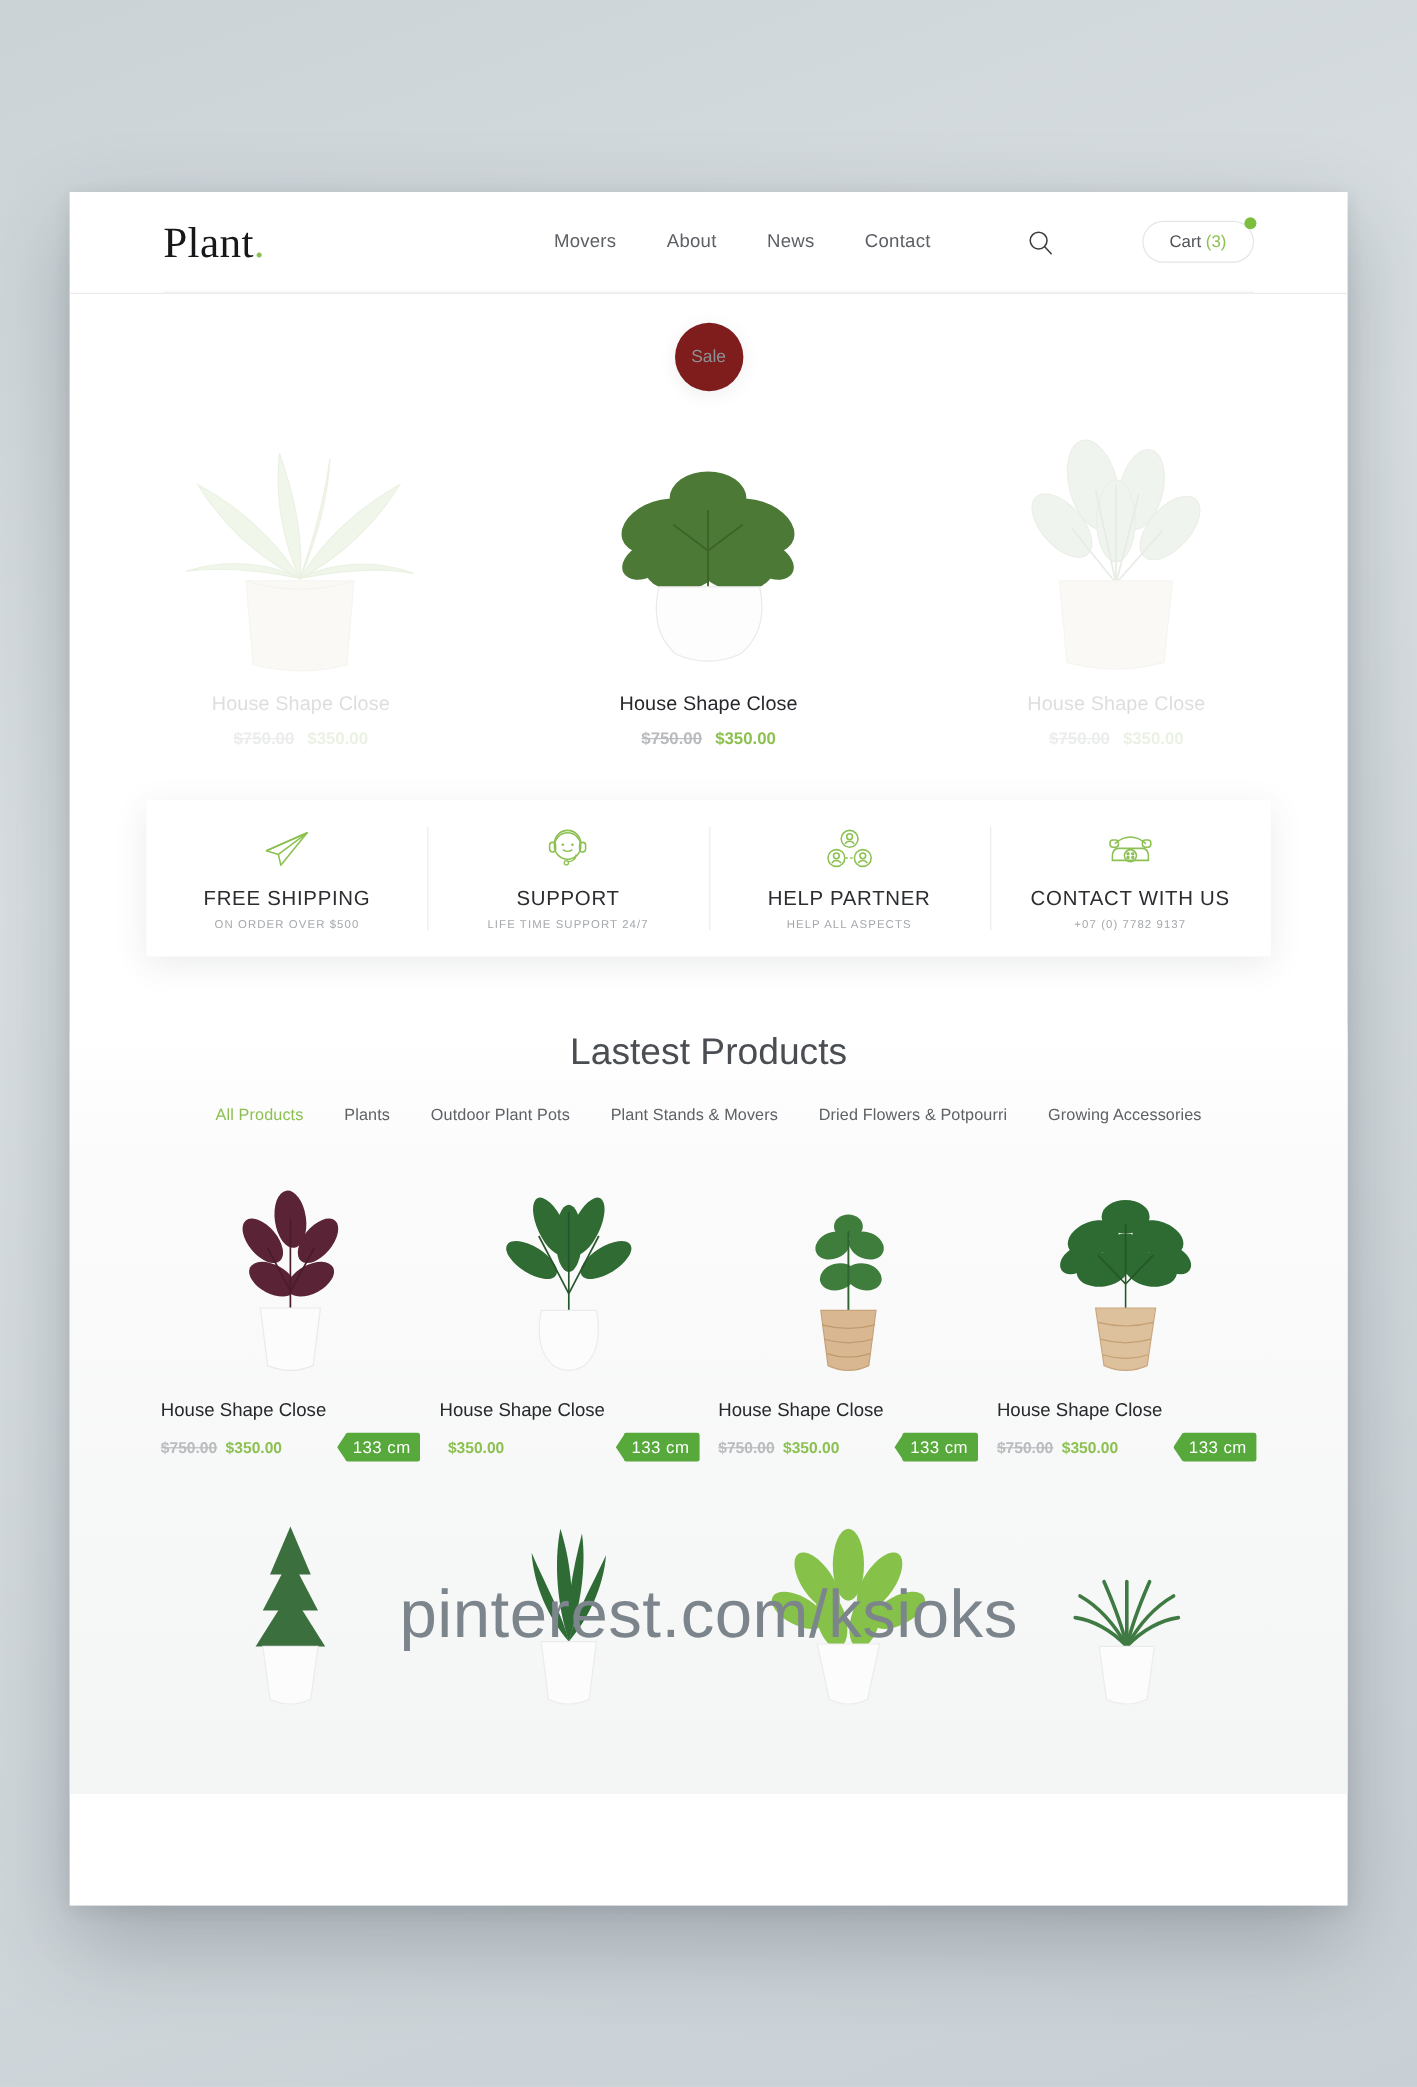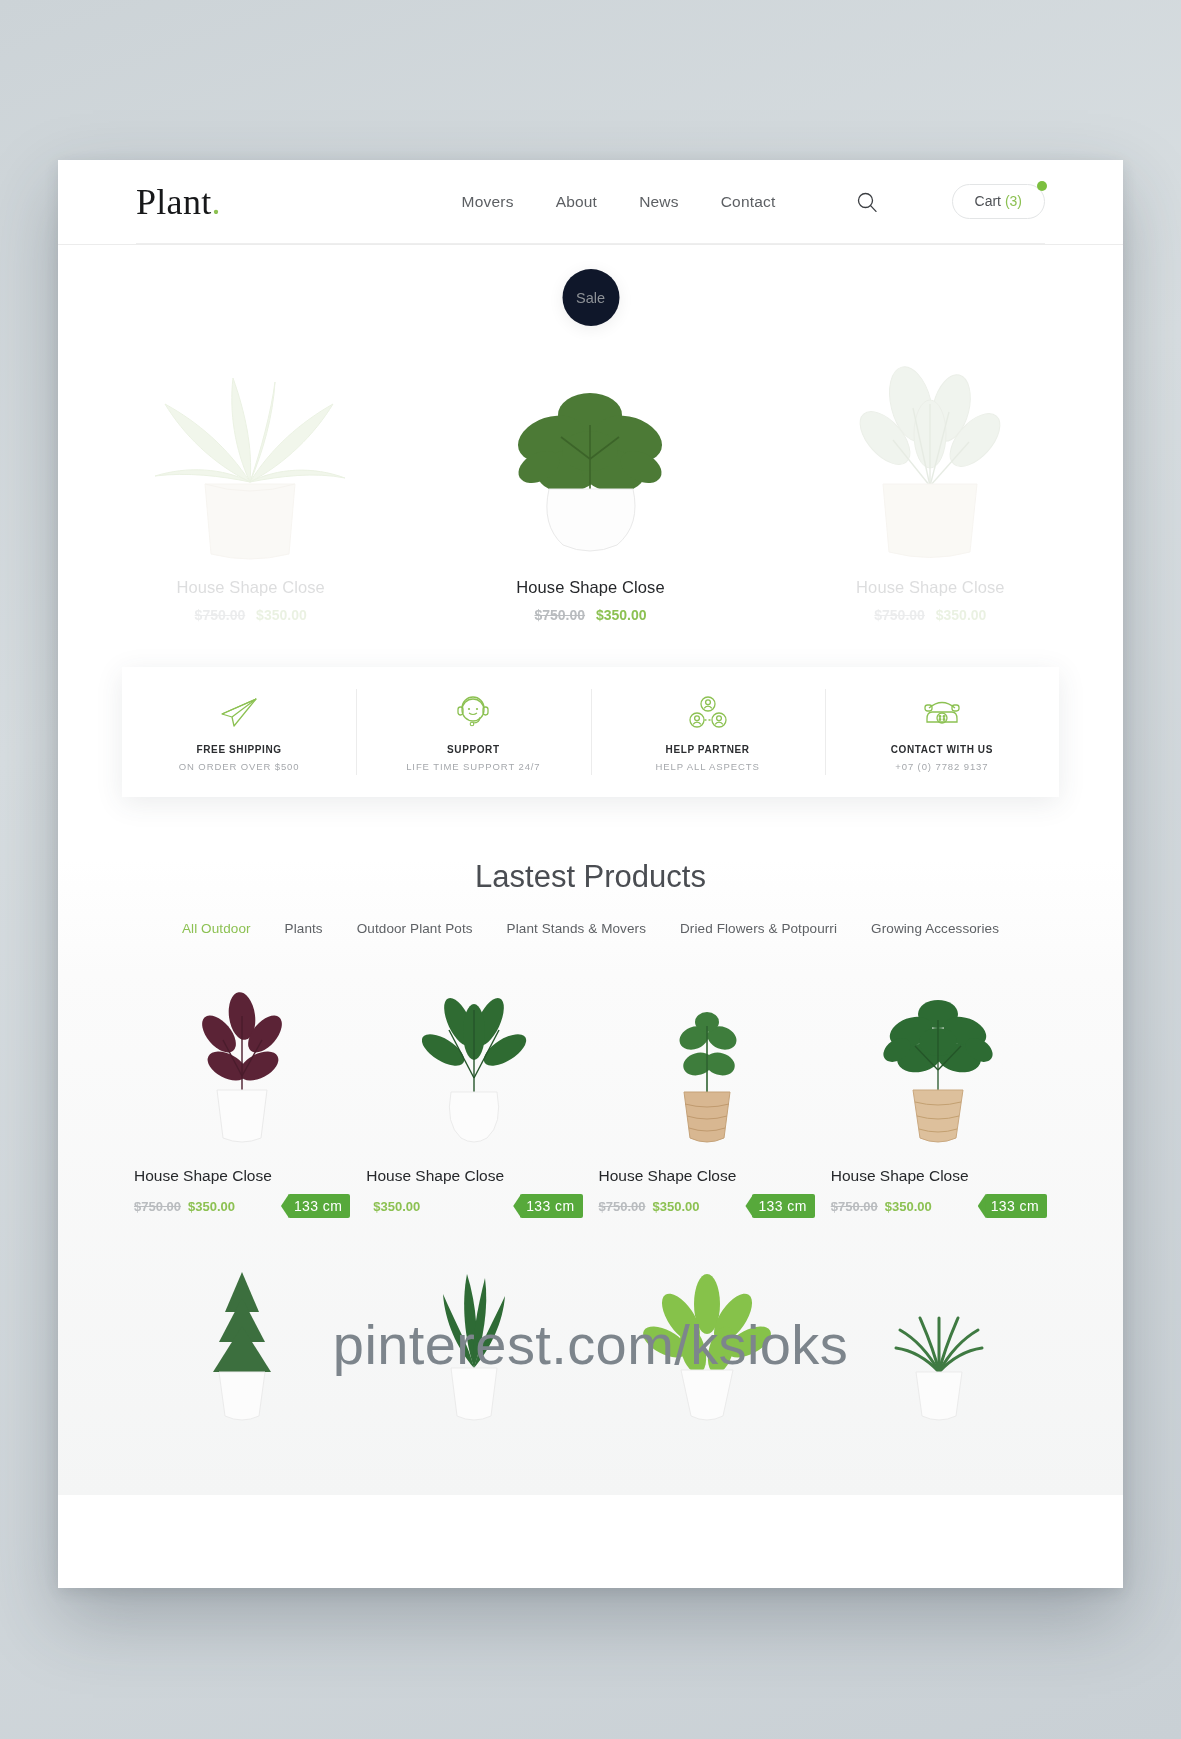--- a/index.html
+++ b/index.html
@@ -70,21 +70,21 @@
     font-weight:300; letter-spacing:.2px;
   }
 
   
   .carousel{
     position:relative; margin-top:48px; height:330px;
   }
   .sale-badge{
     position:absolute; left:50%; transform:translateX(-50%);
     top:-24px; width:57px; height:57px; border-radius:50%;
-    background:#0f172a; box-shadow:0 3px 16px rgba(0,0,0,.07);
+    background:#7f1d1d; box-shadow:0 3px 16px rgba(0,0,0,.07);
     display:flex; align-items:center; justify-content:center;
     font-size:14.5px; color:#8e9297; z-index:4;
   }
   .slides{
     display:flex; align-items:flex-end; justify-content:space-between;
     padding:0 40px; height:100%;
   }
   .slide{ width:31%; text-align:center; position:relative; }
   .slide.faded{ opacity:.28; }
   .slide.faded .pname{ color:#86888b; }
@@ -106,21 +106,21 @@
   .feature{
     flex:1; display:flex; flex-direction:column; align-items:center;
     justify-content:center; position:relative; padding:0 10px;
   }
   .feature + .feature::before{
     content:""; position:absolute; left:0; top:22px; bottom:22px;
     width:1px; background:#ececec;
   }
   .feat-icon{ height:38px; display:flex; align-items:center; justify-content:center; }
   .feat-title{
-    margin-top:13px; font-size:10px; font-weight:700; color:#2b2d30;
+    margin-top:13px; font-size:17px; font-weight:400; color:#2b2d30;
     letter-spacing:.6px;
   }
   .feat-sub{
     margin-top:6px; font-size:9.5px; color:#a5a8ac; letter-spacing:.9px;
   }
 
   
   .latest{
     margin-top:62px;
     background:linear-gradient(180deg,#ffffff 0%, #fbfbfb 18%, #f4f5f5 100%);
@@ -363,21 +363,21 @@
         </div>
         <div class="feat-title">CONTACT WITH US</div>
         <div class="feat-sub">+07 (0) 7782 9137</div>
       </div>
     </div>
 
     <div class="latest">
       <h2 class="latest-title">Lastest Products</h2>
 
       <div class="filters">
-        <span class="filter active">All Outdoor</span>
+        <span class="filter active">All Products</span>
         <span class="filter">Plants</span>
         <span class="filter">Outdoor Plant Pots</span>
         <span class="filter">Plant Stands &amp; Movers</span>
         <span class="filter">Dried Flowers &amp; Potpourri</span>
         <span class="filter">Growing Accessories</span>
       </div>
 
       <div class="grid">
 
         <div class="card">

